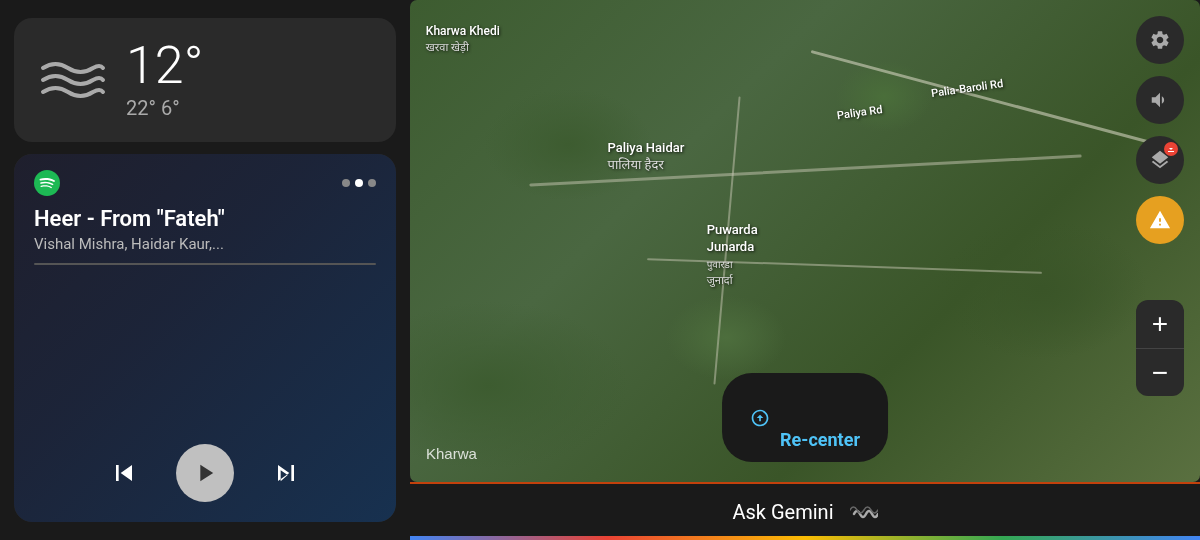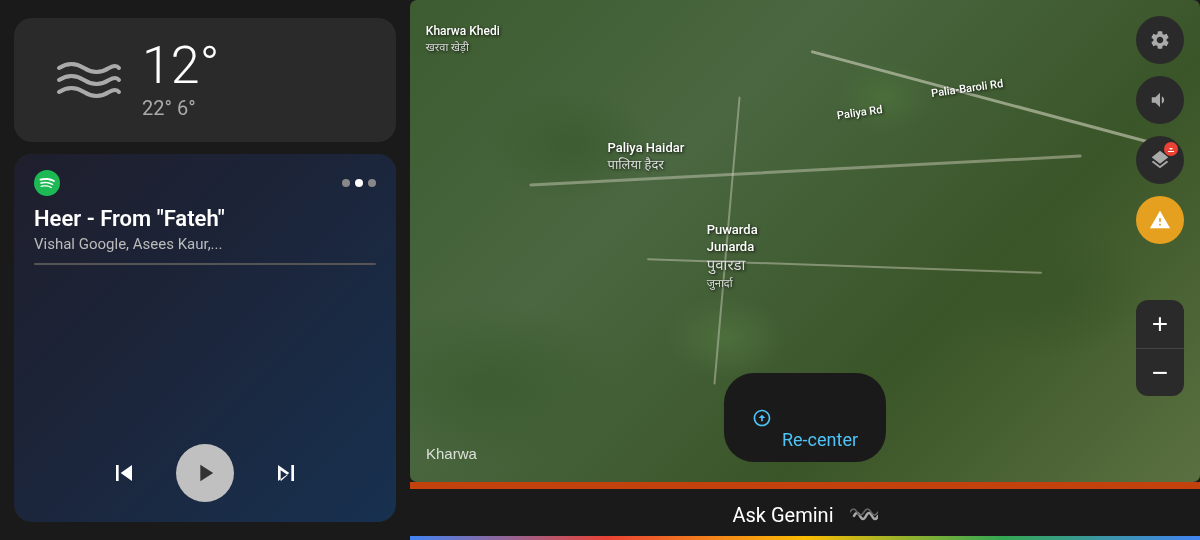--- a/index.html
+++ b/index.html
@@ -22,21 +22,21 @@
       display: flex;
       flex-direction: column;
       gap: 12px;
       padding: 18px 14px 18px 14px;
     }
 
     
     .weather-card {
       background: #2a2a2a;
       border-radius: 18px;
-      padding: 22px 40px;
+      padding: 22px 24px;
       display: flex;
       align-items: center;
       gap: 18px;
       flex: 0 0 auto;
     }
     .weather-icon {
       display: flex;
       flex-direction: column;
       gap: 5px;
     }
@@ -346,21 +346,21 @@
       padding: 12px 28px;
       display: flex;
       align-items: center;
       gap: 10px;
       cursor: pointer;
       border: none;
     }
     .recenter-text {
       color: #4fc3f7;
       font-size: 18px;
-      font-weight: 400;
+      font-weight: 700;
       margin-top: 44px;
     }
 
     .google-watermark {
       position: absolute;
       bottom: 20px;
       left: 16px;
       font-size: 15px;
       color: rgba(255,255,255,0.8);
       font-family: Arial, sans-serif;
@@ -371,21 +371,21 @@
       position: absolute;
       left: 410px;
       bottom: 0;
       right: 0;
       height: 58px;
       background: #1a1a1a;
       display: flex;
       align-items: center;
       justify-content: center;
       gap: 16px;
-      border-top: 7px solid #c2410c;
+      border-top: 2px solid #c2410c;
     }
     .ask-gemini-text {
       font-size: 20px;
       color: #ffffff;
       font-weight: 400;
     }
     .gemini-waves-icon {
       color: #aaa;
       font-size: 22px;
     }
@@ -429,21 +429,21 @@
           <circle cx="12" cy="12" r="12" fill="#1DB954"></circle>
           <path d="M17.9 10.9C14.7 9 9.35 8.8 6.3 9.75c-.5.15-1-.15-1.15-.6-.15-.5.15-1 .6-1.15 3.55-1.05 9.4-.85 13.1 1.35.45.25.6.85.35 1.3-.25.35-.85.5-1.3.25zm-.1 2.8c-.25.4-.75.5-1.15.25-2.7-1.65-6.8-2.15-9.95-1.15-.4.1-.85-.1-.95-.5-.1-.4.1-.85.5-.95 3.65-1.1 8.15-.55 11.25 1.35.4.25.5.75.3 1zm-1.3 2.7c-.2.35-.6.45-.95.25-2.35-1.45-5.35-1.75-8.85-.95-.35.1-.65-.15-.75-.45-.1-.35.15-.65.45-.75 3.85-.85 7.15-.5 9.8 1.1.35.15.45.55.3.8z" fill="white"></path>
         </svg>
         <div class="music-dots">
           <div class="dot"></div>
           <div class="dot active"></div>
           <div class="dot"></div>
         </div>
       </div>
       <div class="music-title">Heer - From "Fateh"</div>
-      <div class="music-artist">Vishal Google, Asees Kaur,...</div>
+      <div class="music-artist">Vishal Mishra, Haidar Kaur,...</div>
       <div class="music-progress"></div>
       <div class="music-controls">
         <button class="ctrl-btn">
           <svg width="32" height="32" viewBox="0 0 24 24" fill="white">
             <path d="M6 6h2v12H6zm3.5 6 8.5 6V6z"></path>
           </svg>
         </button>
         <button class="play-btn">
           <svg width="28" height="28" viewBox="0 0 24 24" fill="#333">
             <path d="M8 5v14l11-7z"></path>
@@ -464,21 +464,21 @@
 
     <div class="map-road map-road-h1"></div>
     <div class="map-road map-road-h2"></div>
     <div class="map-road map-road-v1"></div>
     <div class="map-road map-road-diagonal"></div>
 
     <div class="map-label" style="top:5%;left:2%;font-size:12px;">Kharwa Khedi<br><span style="font-size:11px;color:#ddd;">खरवा खेड़ी</span></div>
     <div class="map-label" style="top:29%;left:25%;font-size:13px;">Paliya Haidar<br><span style="font-size:13px;color:#ddd;">पालिया हैदर</span></div>
     <div class="map-label map-label-sm" style="top:22%;left:54%;transform:rotate(-8deg);">Paliya Rd</div>
     <div class="map-label map-label-sm" style="top:17%;left:66%;transform:rotate(-8deg);">Palia-Baroli Rd</div>
-    <div class="map-label" style="top:46%;left:33%;font-size:13px;margin-left:36px;">Puwarda<br>Junarda<br><span style="font-size:15px;color:#ddd;">पुवारडा</span><br><span style="font-size:11px;color:#ddd;">जुनार्दा</span></div>
+    <div class="map-label" style="top:46%;left:33%;font-size:13px;margin-left:36px;">Puwarda<br>Junarda<br><span style="font-size:10px;color:#ddd;">पुवारडा</span><br><span style="font-size:11px;color:#ddd;">जुनार्दा</span></div>
   </div>
 
 
   <button class="map-settings-btn">
     <svg width="22" height="22" viewBox="0 0 24 24" fill="#aaaaaa">
       <path d="M19.14 12.94c.04-.3.06-.61.06-.94s-.02-.64-.07-.94l2.03-1.58c.18-.14.23-.41.12-.61l-1.92-3.32c-.12-.22-.37-.29-.59-.22l-2.39.96c-.5-.38-1.03-.7-1.62-.94l-.36-2.54c-.04-.24-.24-.41-.48-.41h-3.84c-.24 0-.43.17-.47.41l-.36 2.54c-.59.24-1.13.57-1.62.94l-2.39-.96c-.22-.08-.47 0-.59.22L2.74 8.87c-.12.21-.08.47.12.61l2.03 1.58c-.05.3-.09.63-.09.94s.02.64.07.94l-2.03 1.58c-.18.14-.23.41-.12.61l1.92 3.32c.12.22.37.29.59.22l2.39-.96c.5.38 1.03.7 1.62.94l.36 2.54c.05.24.24.41.48.41h3.84c.24 0 .44-.17.47-.41l.36-2.54c.59-.24 1.13-.56 1.62-.94l2.39.96c.22.08.47 0 .59-.22l1.92-3.32c.12-.22.07-.47-.12-.61l-2.01-1.58zM12 15.6c-1.98 0-3.6-1.62-3.6-3.6s1.62-3.6 3.6-3.6 3.6 1.62 3.6 3.6-1.62 3.6-3.6 3.6z"></path>
     </svg>
   </button>
 
   <button class="map-sound-btn" style="position:absolute;top:76px;right:16px;">

